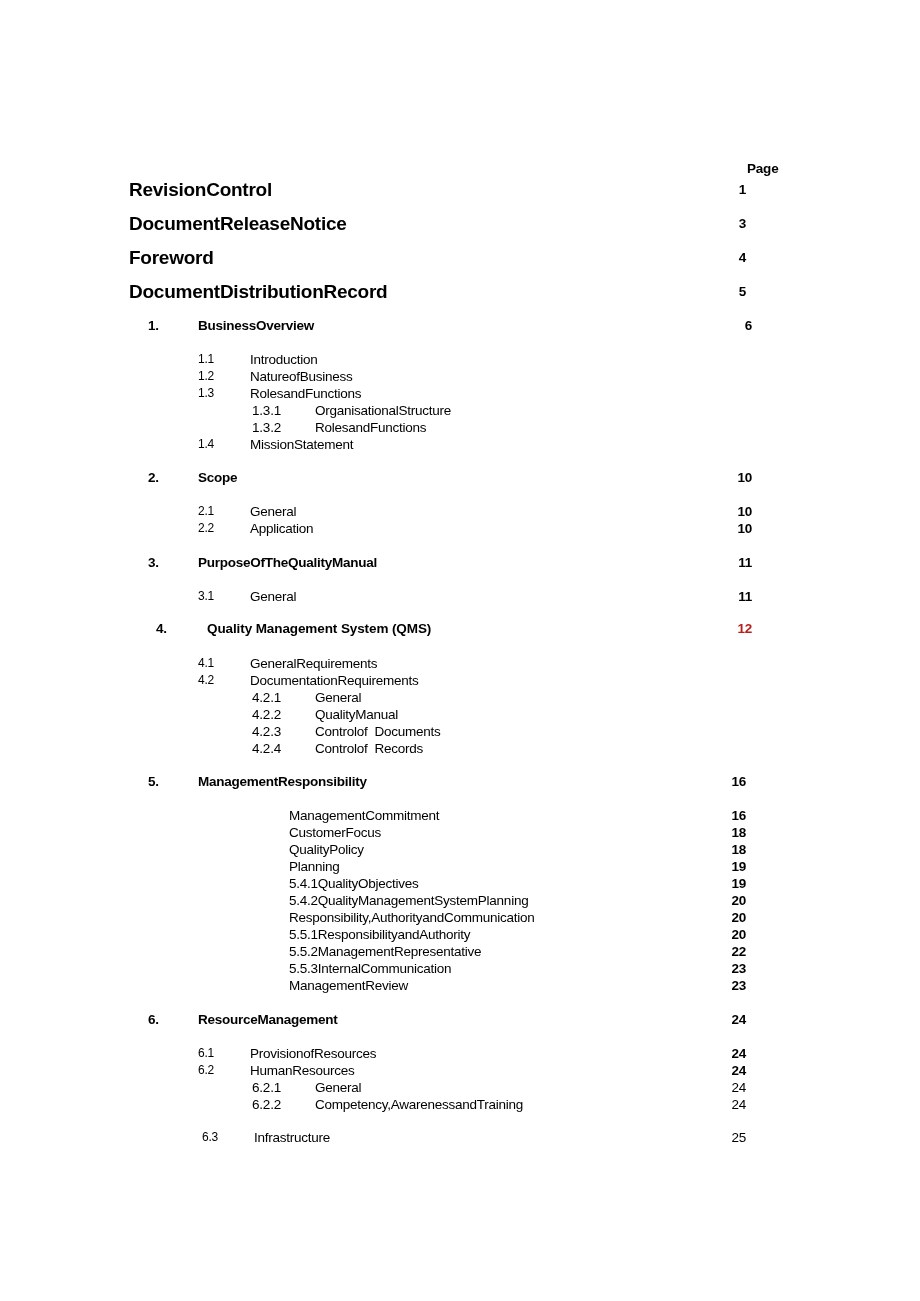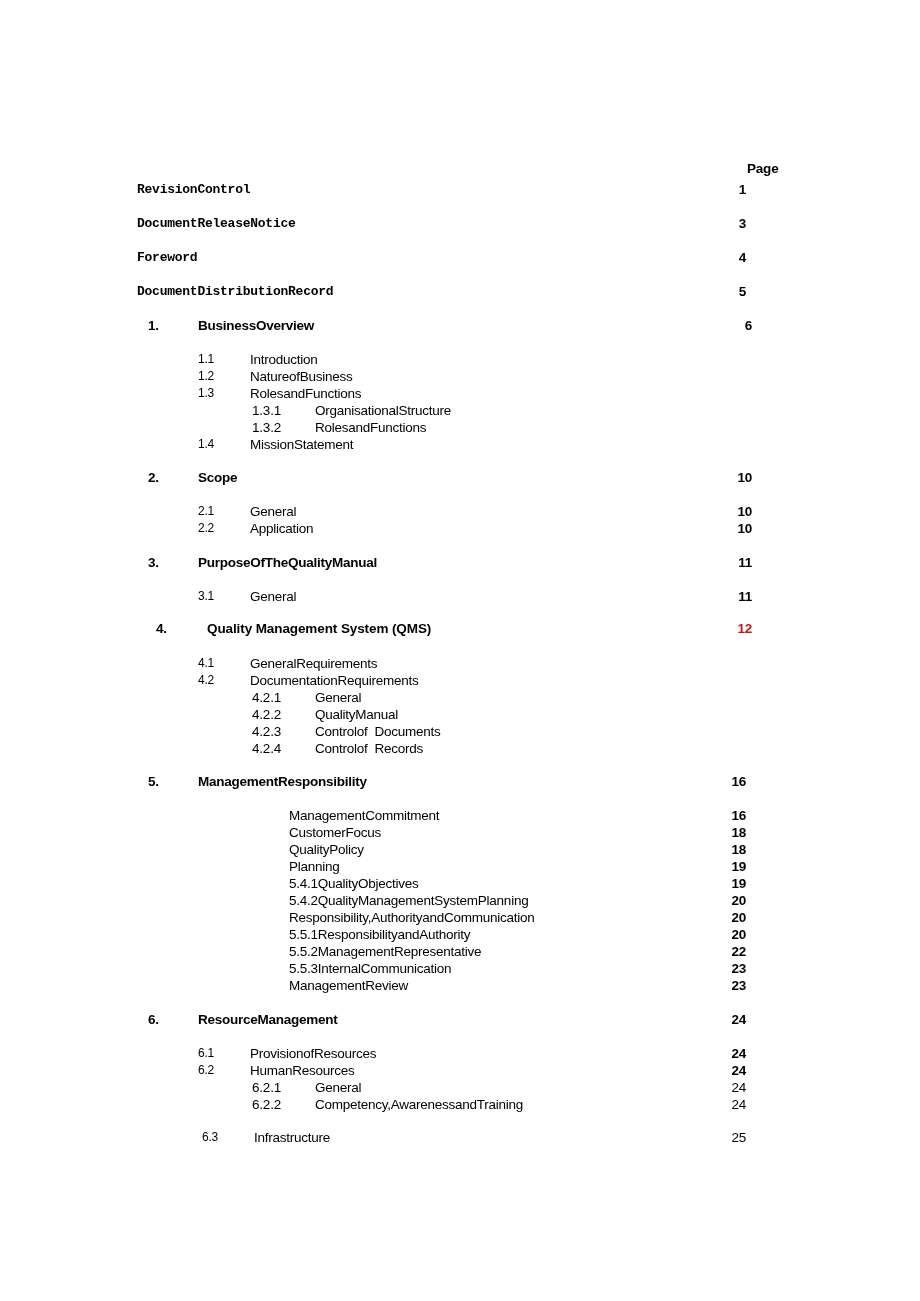--- a/index.html
+++ b/index.html
@@ -46,25 +46,24 @@
     height: 17px;
   }
 
   .cell {
     position: absolute;
     top: 0;
     line-height: 17px;
     white-space: pre;
   }
   .lvl-front .title {
-    left: 137px;
-    font-size: 13px;
-    font-weight: bold;
-    letter-spacing: -0.25px;
-    font-family: Liberation Mono, monospace;
+    left: 129px;
+    font-size: 19px;
+    font-weight: bold;
+    letter-spacing: -0.25px;
   }
 
   .lvl-1 .num {
     left: 148px;
     font-size: 13.5px;
     font-weight: bold;
     letter-spacing: -0.2px;
   }
   .lvl-1 .title {
     left: 198px;

